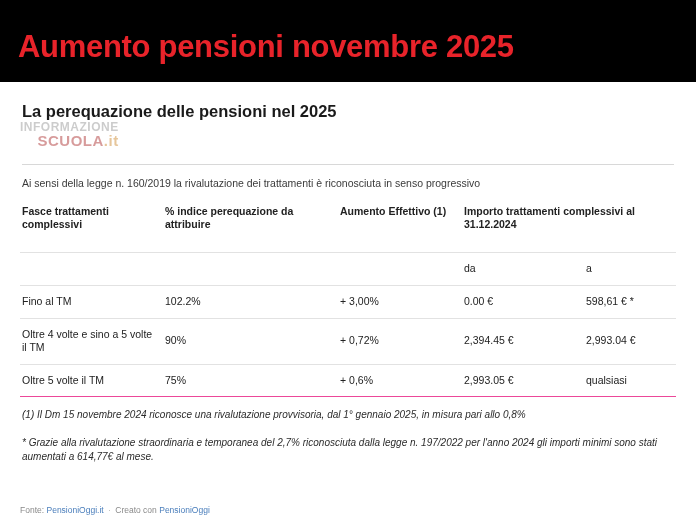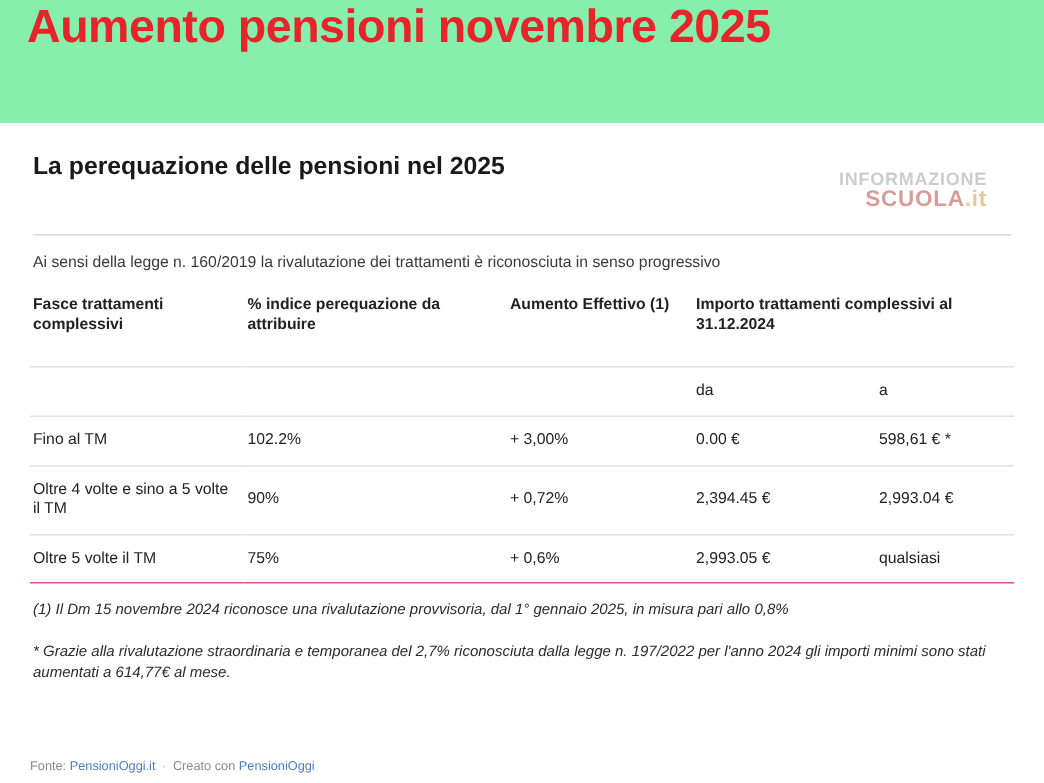--- a/index.html
+++ b/index.html
@@ -19,22 +19,23 @@
     height: 522px;
     background: #ffffff;
   }
   
   .banner {
     position: absolute;
     left: 0;
     top: 0;
     width: 696px;
     height: 94px;
-    background: #86efac;
+    background: #000000;
     display: flex;
+    align-items: center;
   }
   .banner-title {
     font-size: 31px;
     font-weight: bold;
     color: #e8232a;
     letter-spacing: -0.3px;
     padding-left: 18px;
     white-space: nowrap;
   }
   
@@ -45,33 +46,34 @@
     width: 696px;
     height: 440px;
     background: #ffffff;
     box-sizing: border-box;
     padding: 16px 20px 0 20px;
   }
   .card-head {
     display: flex;
     justify-content: space-between;
     align-items: flex-start;
+    flex-direction: column;
   }
   .card-title {
     font-size: 16.5px;
     font-weight: bold;
     color: #1a1a1a;
     margin: 4px 0 0 2px;
   }
   .watermark {
     text-align: right;
     line-height: 1.0;
     opacity: 0.5;
     margin-right: 18px;
-    margin-top: 15px;
+    margin-top: 0;
   }
   .wm1 {
     font-size: 12px;
     font-weight: bold;
     color: #9a9a9a;
     letter-spacing: 0.5px;
   }
   .wm2 {
     font-size: 15px;
     font-weight: bold;

